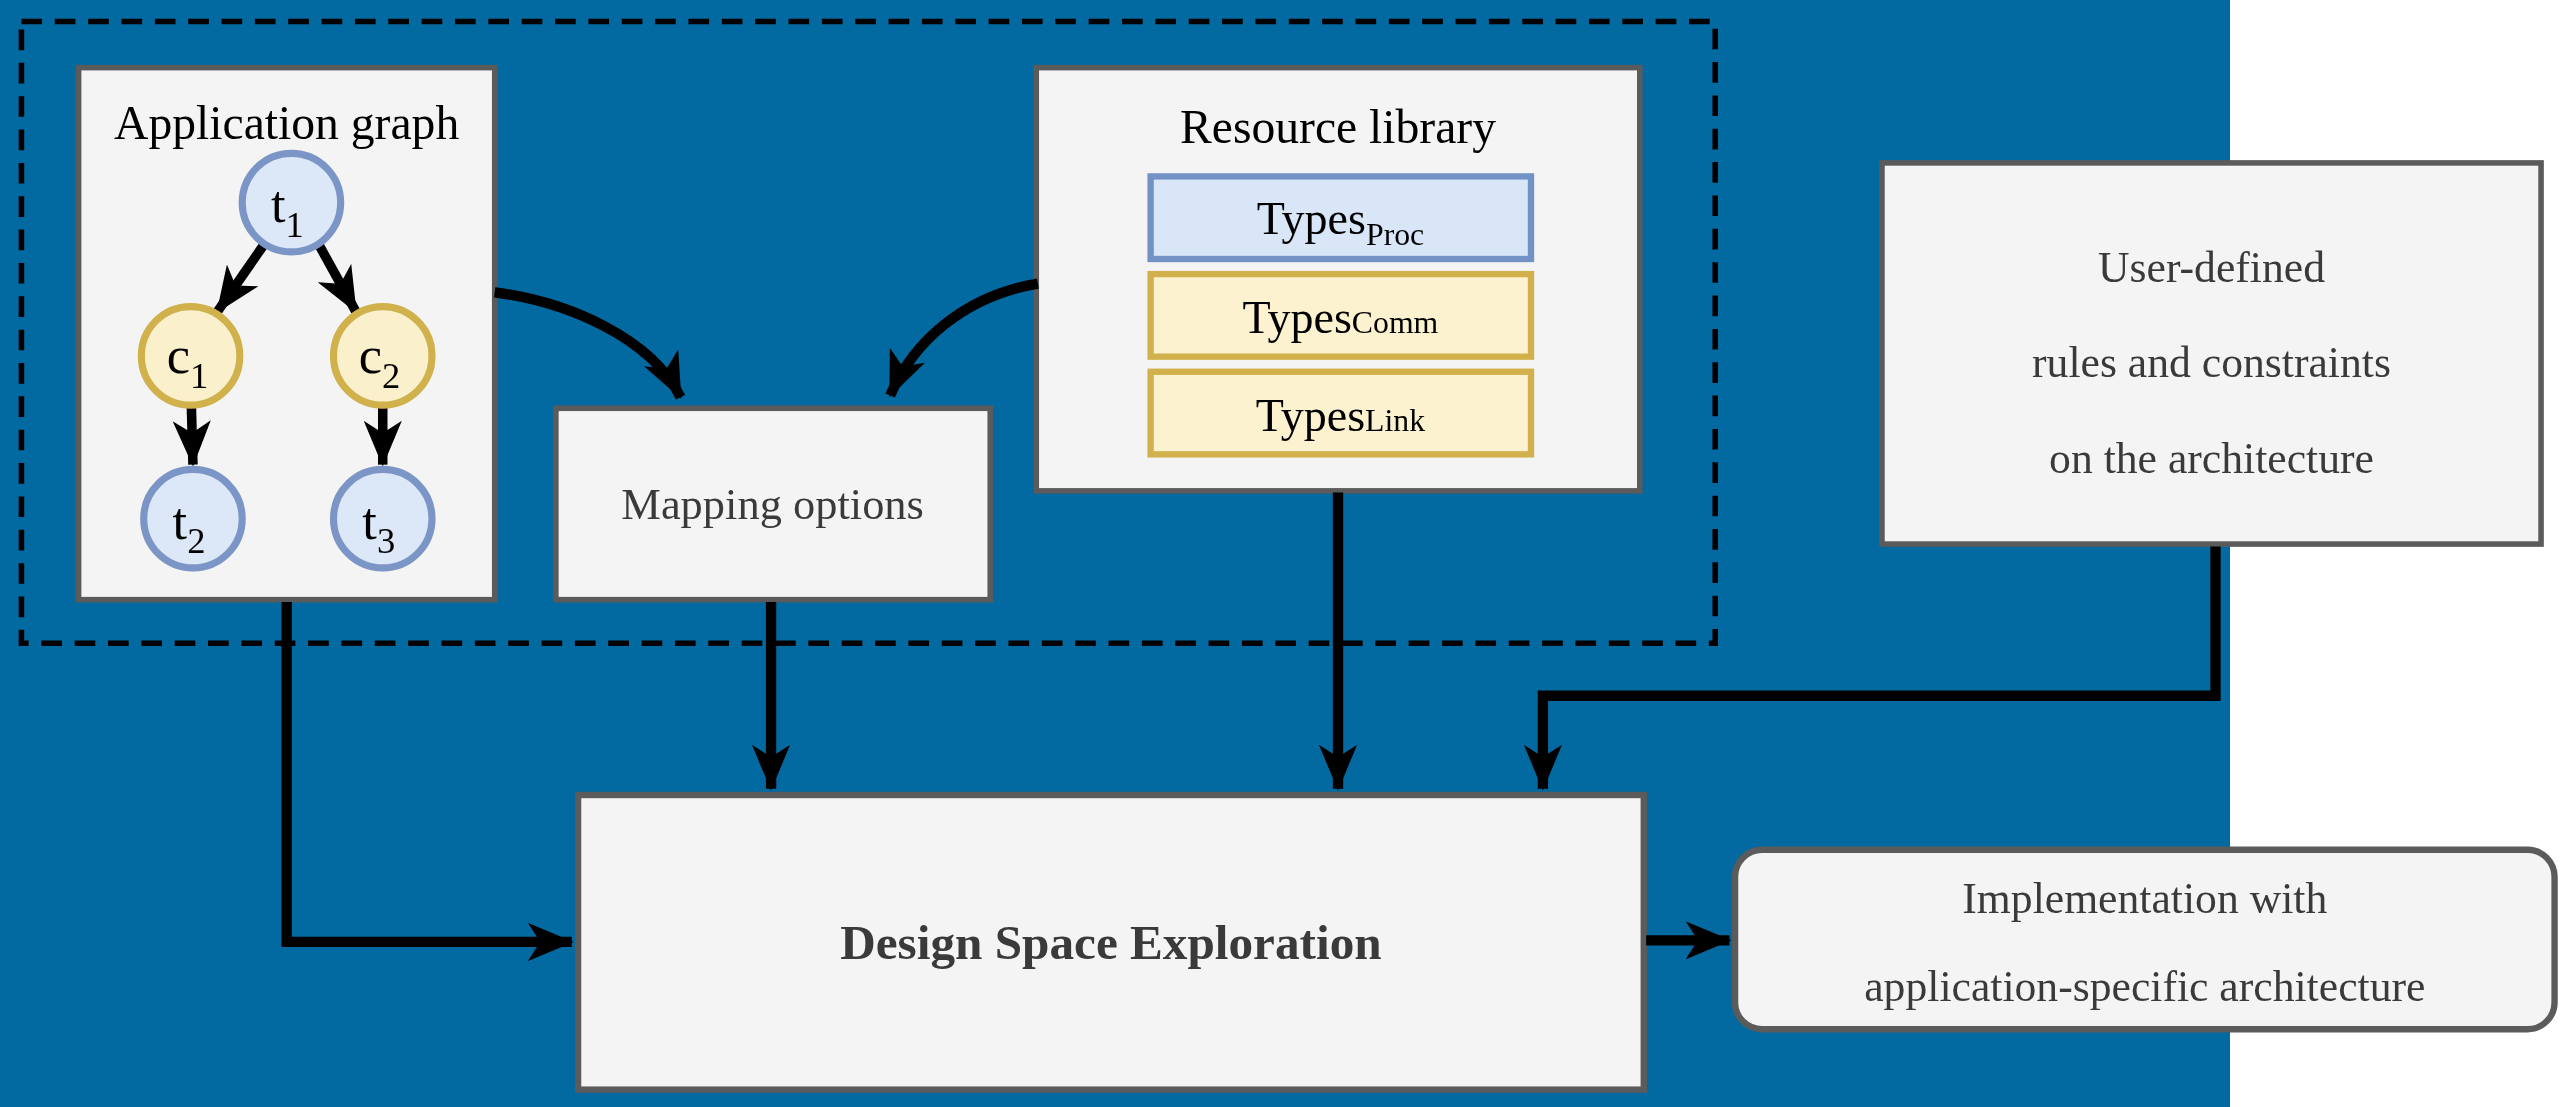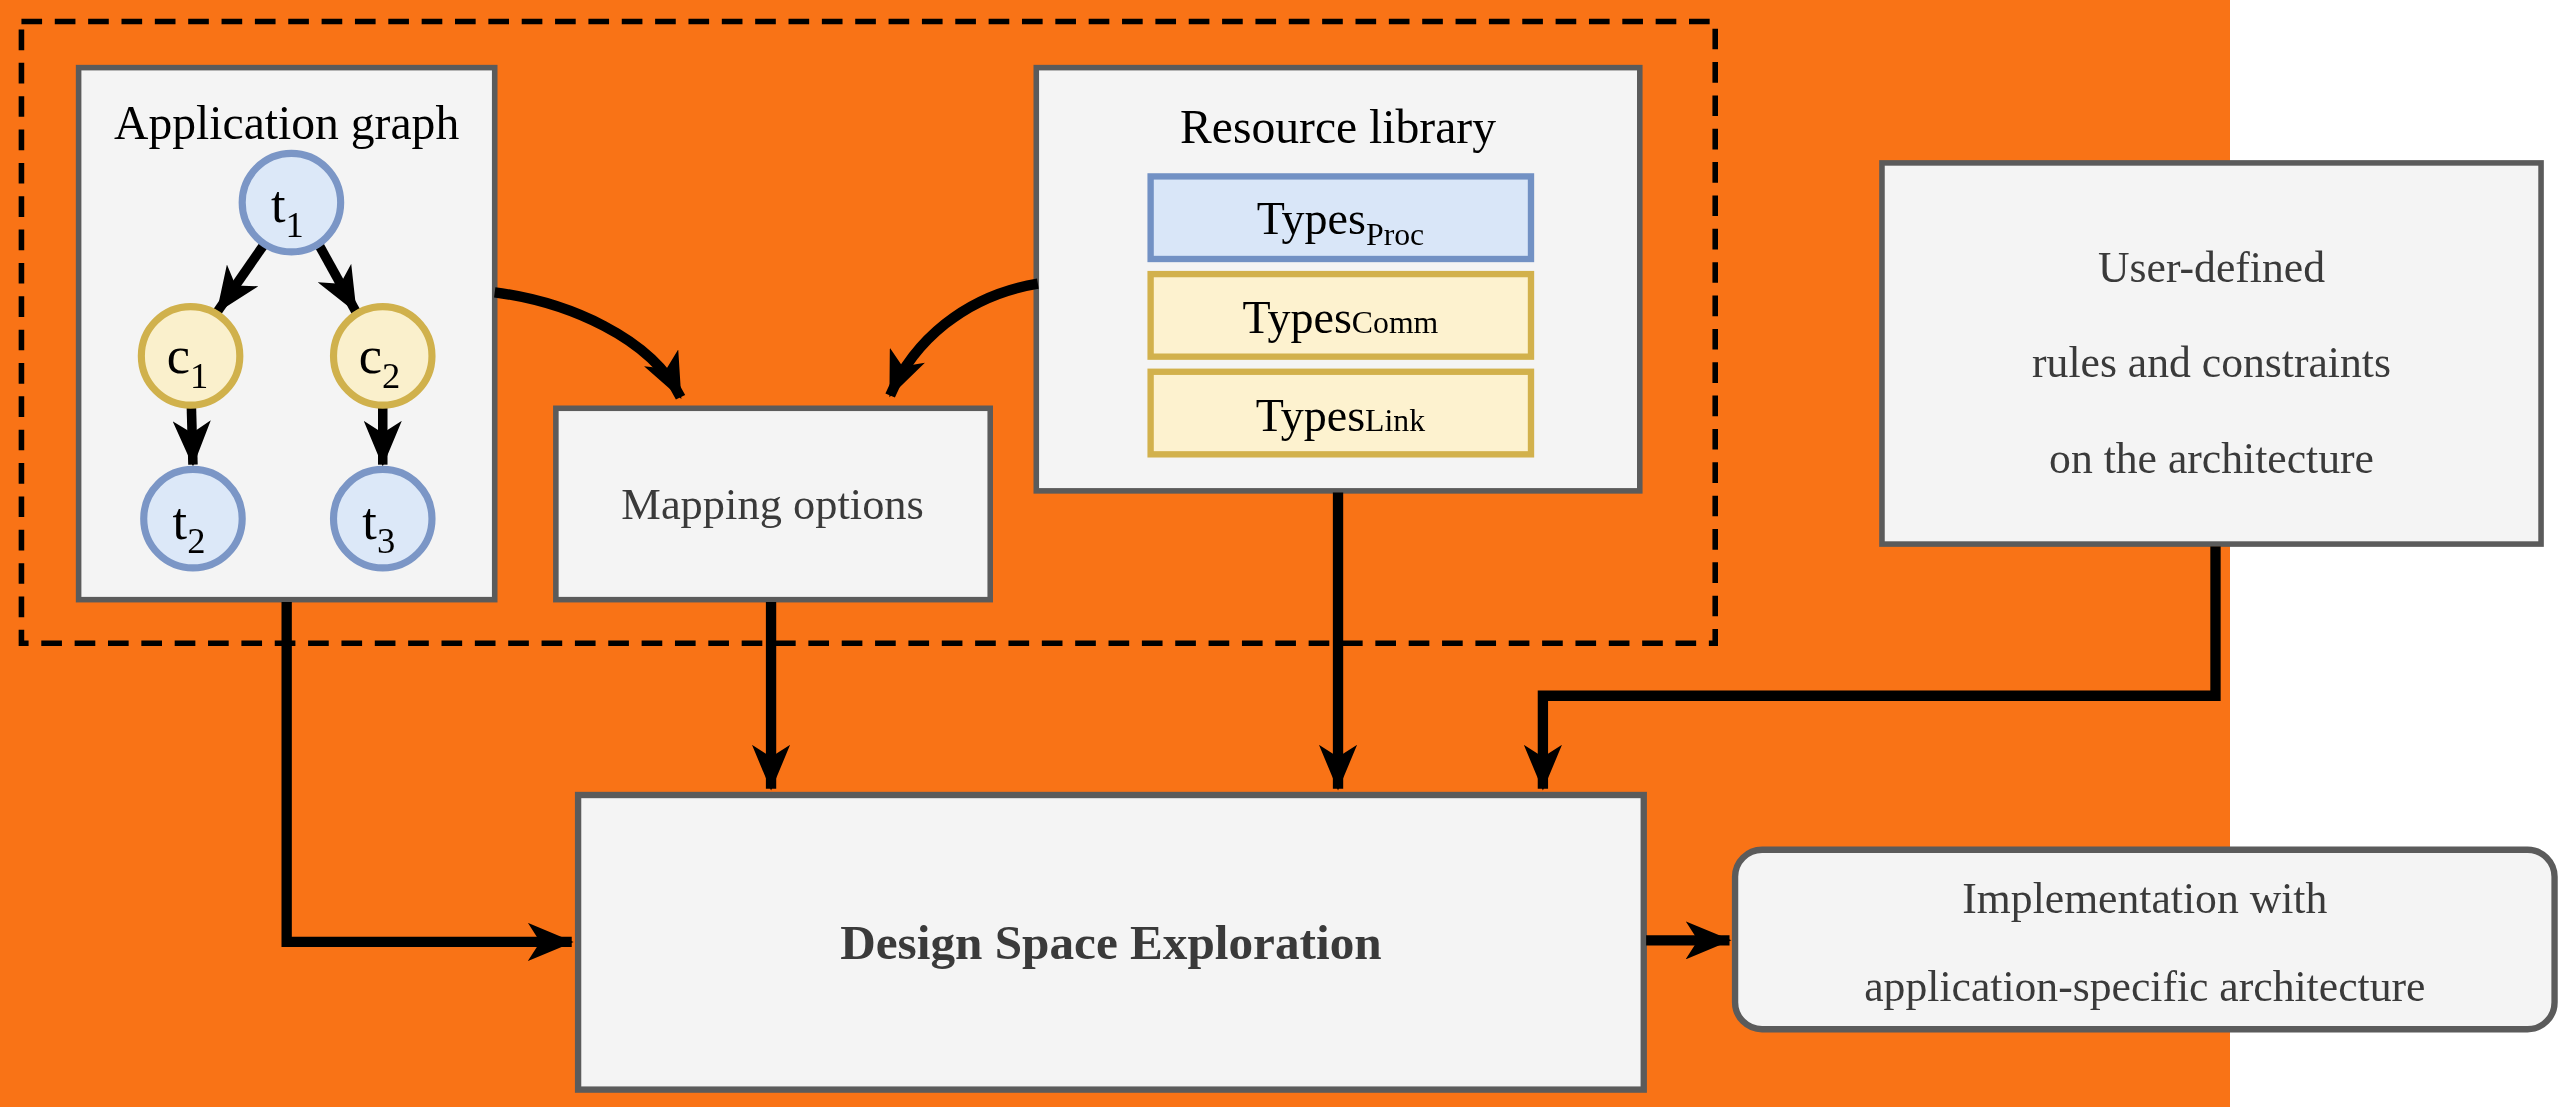--- a/index.html
+++ b/index.html
@@ -1,16 +1,16 @@
 <!DOCTYPE html>
 <html style="font-size:12.7px"><head>
 <meta charset="utf-8">
 <style>
   html,body{margin:0;padding:0;background:#ffffff;}
-  .canvas{position:relative;width:2230px;height:1108px;background:#f97316;}
+  .canvas{position:relative;width:2230px;height:1108px;background:#0369a1;}
   svg{display:block;}
   text{font-family:"Liberation Serif","DejaVu Serif",serif;}
   .box-title{font-size:60px;}
   .node-label{font-size:66px;}
   .node-sub{font-size:46px;}
   .type-label{font-size:58px;}
   .type-suffix{font-size:40px;}
   .plain-label{font-size:56px;}
   .small-label{font-size:55px;}
   .dse-label{font-size:62px;font-weight:bold;}

